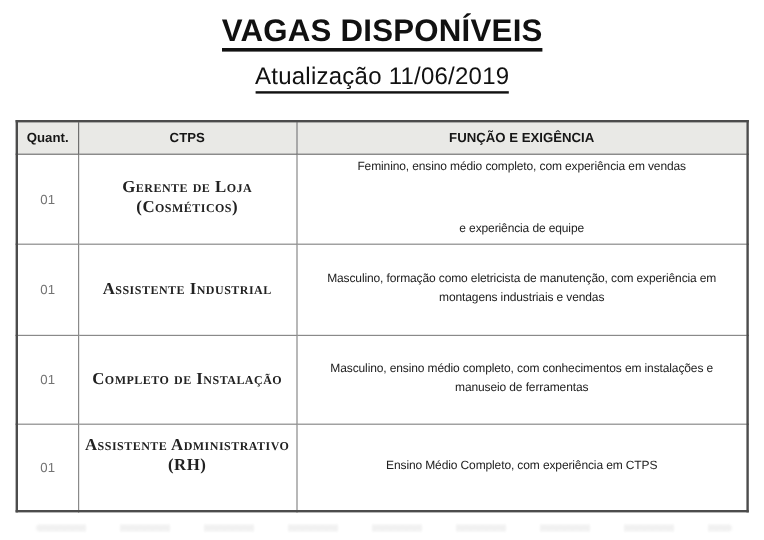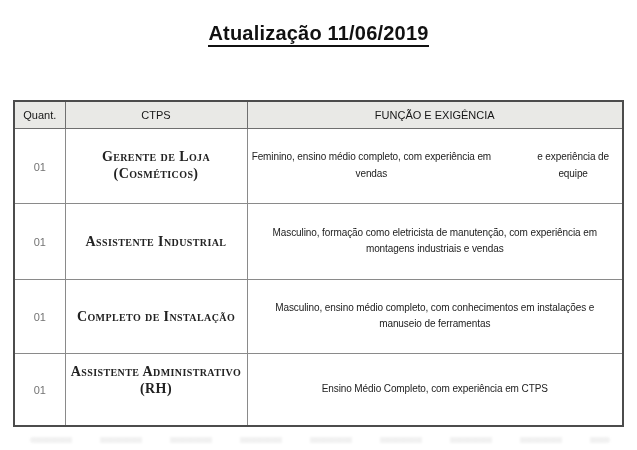--- a/index.html
+++ b/index.html
@@ -19,73 +19,74 @@
   .page-title{
     display:inline-block;
     font-size:26px;font-weight:bold;letter-spacing:0.2px;
     color:#111;
     border-bottom:3px solid #111;
     padding-bottom:1px;line-height:1.05;
   }
   .page-subtitle-wrap{margin-top:11px;}
   .page-subtitle{
     display:inline-block;
-    font-size:20px;font-weight:bold;letter-spacing:0.2px;
+    font-size:20px;font-weight:normal;letter-spacing:0.2px;
     color:#111;
     border-bottom:2px solid #111;
     padding-bottom:1px;line-height:1.05;
   }
   table.doc-table{
     position:absolute;left:13px;top:100px;
     border-collapse:collapse;table-layout:fixed;
     border:2px solid var(--border-outer);
   }
   .doc-table th,.doc-table td{
     border:1px solid var(--border-inner);
     padding:0;vertical-align:middle;text-align:center;
     overflow:hidden;
   }
   .doc-table th{
     background:var(--header-bg);
     border-color:#6f6f6f;
     height:27px;
-    font-size:11px;font-weight:normal;color:#161616;
+    font-size:11px;font-weight:bold;color:#161616;
   }
   tr.row-1{height:75px;}
   tr.row-2{height:76px;}
   tr.row-3{height:74px;}
   tr.row-4{height:73px;}
   .quant-text{font-size:11px;font-weight:normal;color:#737373;}
   .cargo-text{
     display:inline-block;
     font-family:"Liberation Serif","DejaVu Serif",serif;
     font-variant:small-caps;font-weight:bold;
     font-size:14px;letter-spacing:0.4px;color:#222;
     line-height:1.2;
   }
   .cargo-text.raised{position:relative;top:-8px;}
   .funcao-cell-inner{
-    display:flex;align-items:center;justify-content:center;
+    display:flex;flex-direction:column;align-items:center;justify-content:center;
     gap:35px;width:100%;height:100%;padding:2px 3px;
   }
   .funcao-par{
     font-size:10px;color:#222;line-height:1.65;
     white-space:pre-line;letter-spacing:-0.1px;
   }
   .funcao-par:empty{display:none;}
   .scan-artifact{
     position:absolute;left:30px;top:437px;width:580px;height:6px;
     background:repeating-linear-gradient(90deg,rgba(160,160,160,0.14) 0 42px,rgba(255,255,255,0) 42px 70px);
     filter:blur(1px);border-radius:3px;
   }
 </style>
 </head>
 <body>
 
 <div class="titles">
+  <div><span class="page-title">VAGAS DISPONÍVEIS</span></div>
   <div class="page-subtitle-wrap"><span class="page-subtitle">Atualização 11/06/2019</span></div>
 </div>
 
 <table class="doc-table">
   <colgroup>
     <col style="width:51px">
     <col style="width:182px">
     <col style="width:376px">
   </colgroup>
   <tbody>

